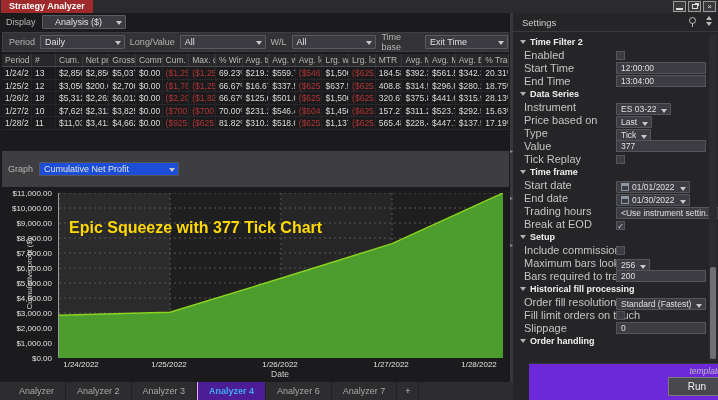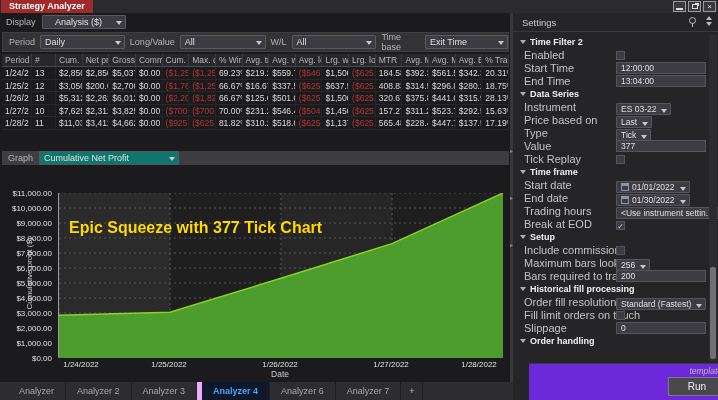--- a/index.html
+++ b/index.html
@@ -34,23 +34,23 @@
   .thead, .trow { display:grid; grid-template-columns:30px 24px repeat(17, 1fr); }
   .thead { height:13px; background:#28282a; border-bottom:1px solid #4a4a4e; }
   .thead span { color:#b8b8b8; font-size:8.5px; line-height:13px; padding-left:3px; overflow:hidden;
                 white-space:nowrap; border-right:1px solid #39393c; }
   .trow { height:12.5px; border-bottom:1px solid #28282a; }
   .trow span { color:#dcdcdc; font-size:8.5px; line-height:12px; padding-left:3px; overflow:hidden;
                white-space:nowrap; border-right:1px solid #242426; }
   .trow span.neg { color:#b13434; }
 
   
-  .graph-bar { position:absolute; left:2px; top:138px; width:507px; height:14px; background:#3e3e41;
+  .graph-bar { position:absolute; left:2px; top:138px; width:507px; height:36px; background:#3e3e41;
                display:flex; align-items:center; gap:6px; padding-left:6px; }
-  .graph-bar .sel { background:#0f766e; border-color:#55555a; }
+  .graph-bar .sel { background:#1d4ed8; border-color:#55555a; }
 
   
   .chart { position:absolute; left:0; top:157px; width:510px; height:210px; }
   .y-title { position:absolute; left:-53px; top:99px; width:165px; text-align:center;
              transform:rotate(-90deg); color:#cccccc; font-size:8px; }
   .ylab { position:absolute; right:458px; color:#e0e0e0; font-size:8px; white-space:nowrap; }
   .plot { position:absolute; left:58px; top:23px; width:444px; height:165px;
           border-left:1px solid #9a9a9a; border-bottom:1px solid #15803d; background:#202020; }
   .plot svg { position:absolute; left:0; top:0; }
   .annotation { position:absolute; left:10px; top:26px; color:#ffd900; font-size:16px; font-weight:bold; white-space:nowrap; }
@@ -91,21 +91,21 @@
   .settings-footer { position:absolute; left:16px; top:350px; width:205px; height:37px; background:#6d28d9; border-top:1px solid #3a3a3d; }
   .template-link { position:absolute; right:12px; top:2px; color:#bdbdbd; font-size:8.5px; font-style:italic; cursor:pointer; }
   .run-btn { position:absolute; right:8px; top:13px; width:58px; height:19px; background:#48484d; border:1px solid #7a7a80;
              color:#f0f0f0; font-size:10px; cursor:pointer; font-family:"Liberation Sans", sans-serif; }
   .vscroll { position:absolute; right:1px; top:22px; width:8px; height:326px; background:#2c2c2e; }
   .vthumb { position:absolute; left:1px; top:232px; width:6px; height:92px; background:#6f6f74; border-radius:2px; cursor:pointer; }
 
   
   .tabsbar { position:absolute; left:0; top:382px; width:513px; height:18px; background:#2d2d2f; display:flex; padding-left:8px; }
   .tab { height:18px; padding:0 11px; color:#a8a8a8; font-size:9px; line-height:18px; border-right:1px solid #212123; cursor:pointer; white-space:nowrap;text-align:center; }
-  .tab.active { background:#0f172a; color:#3fa9f5; font-weight:bold; border-left:5px solid #f0abfc; }
+  .tab.active { background:#4c1d95; color:#3fa9f5; font-weight:bold; border-left:1px solid #f0abfc; }
   .tab.add { padding:0 8px; color:#c0c0c0; }
 </style>
 </head>
 <body>
 
 <div class="window">
 
   <div class="titlebar">
     <div class="title-tab">
       <span>Strategy Analyzer</span>

